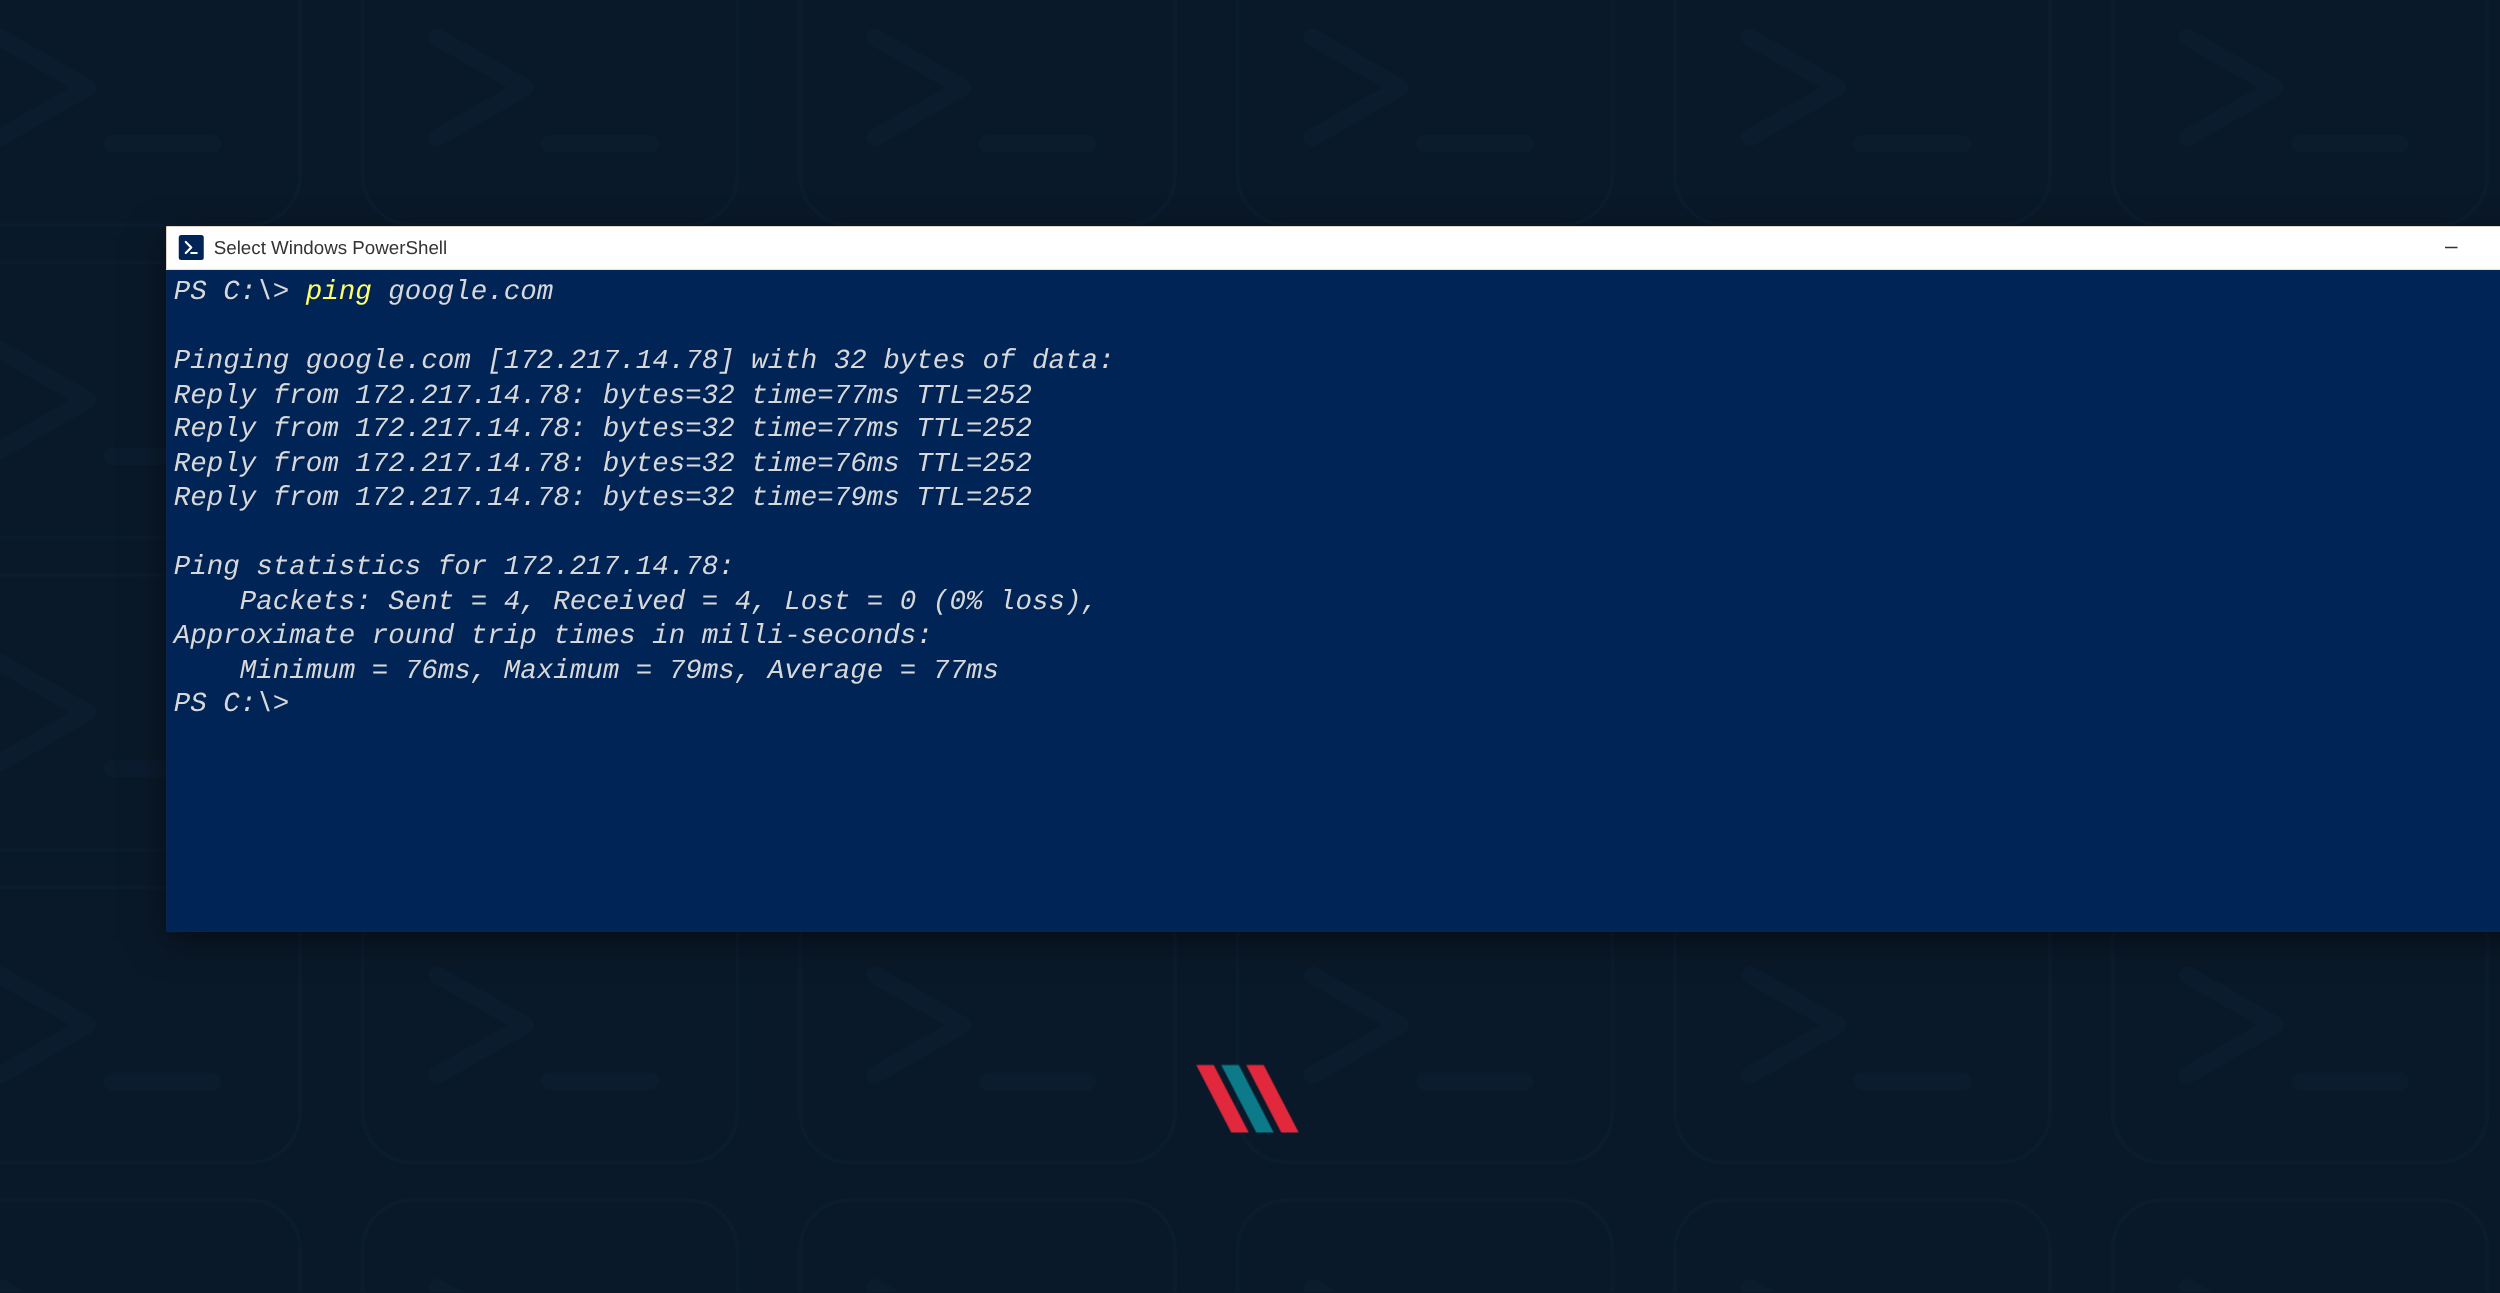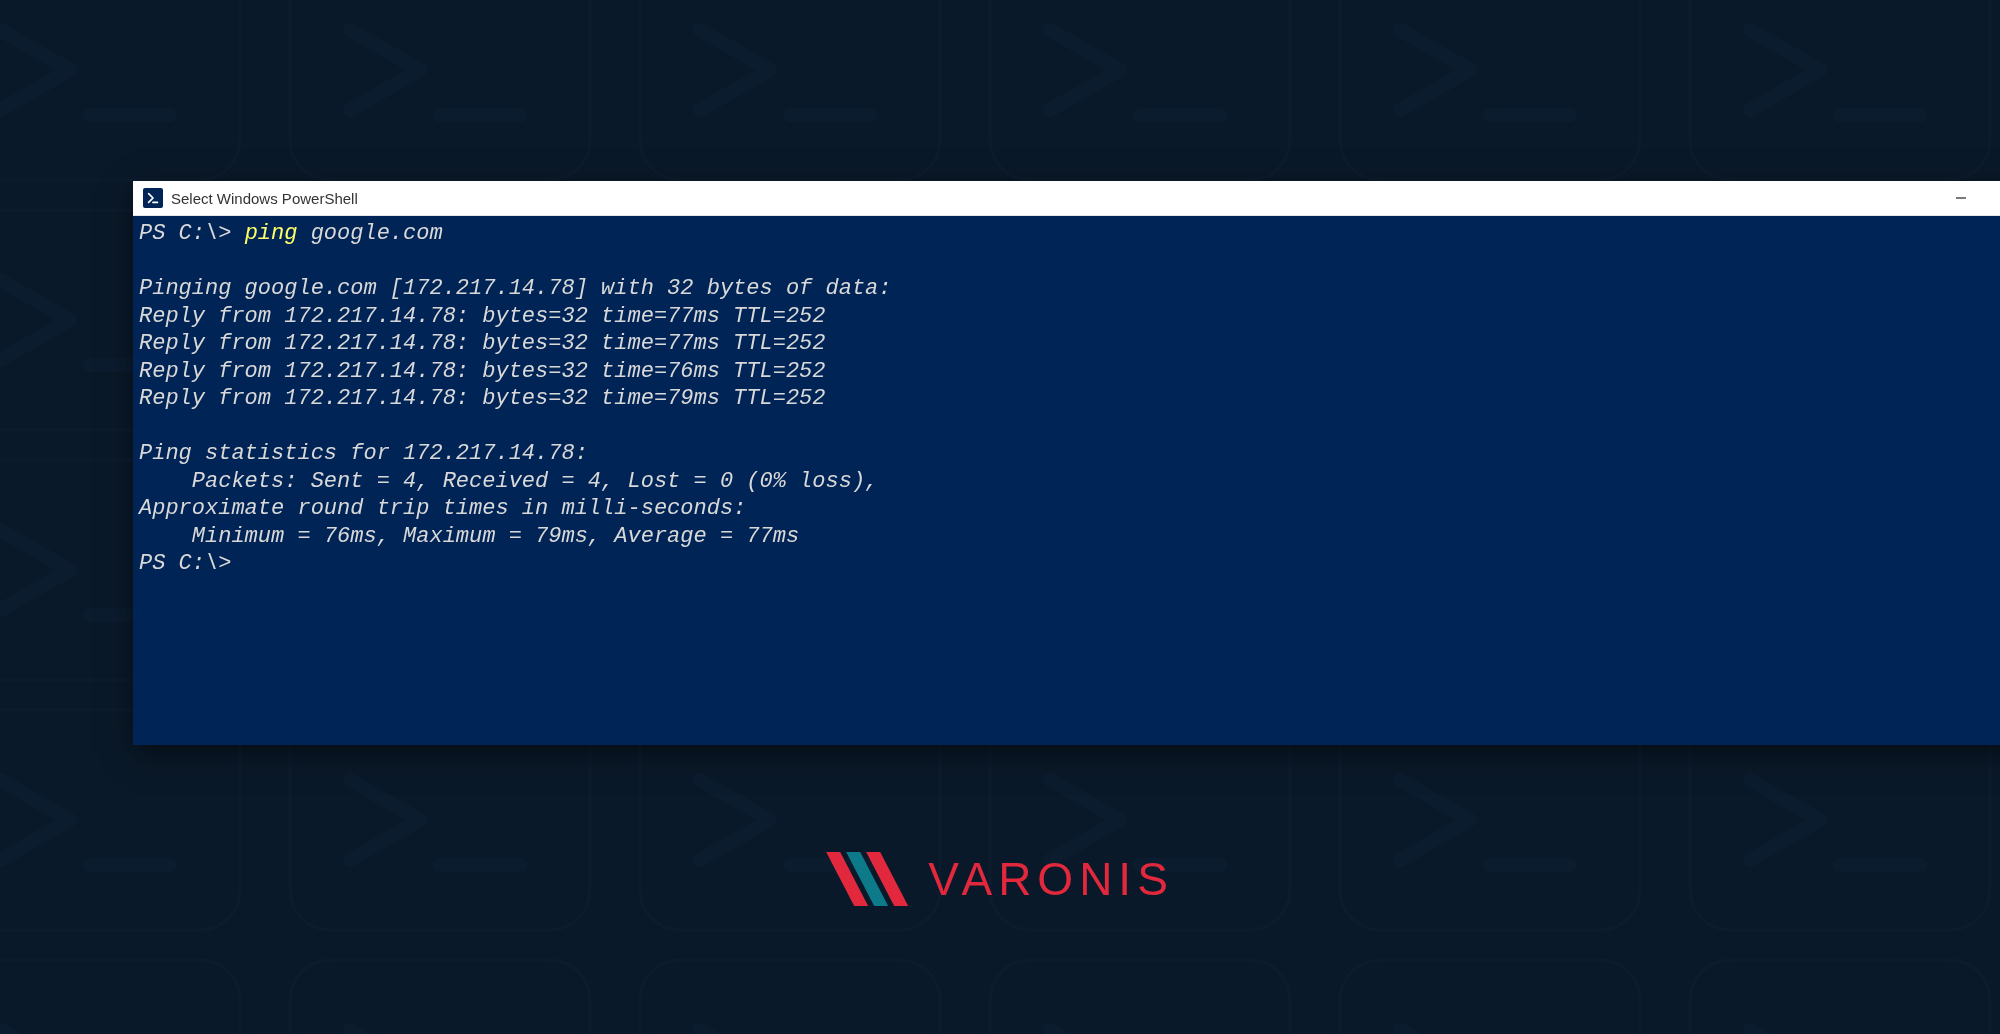--- a/index.html
+++ b/index.html
@@ -238,14 +238,13 @@
 </div>
 
 <div class="brand">
   <span class="brand-mark">
     <svg width="86" height="58" viewBox="0 0 86 58">
       <polygon points="0,2 14,2 42,56 28,56" fill="#e1283c"></polygon>
       <polygon points="20,2 34,2 62,56 48,56" fill="#0d7a8a"></polygon>
       <polygon points="40,2 54,2 82,56 68,56" fill="#e1283c"></polygon>
     </svg>
   </span>
-  <span class="brand-word">VARONIS</span>
 </div>
 
 </body></html>

